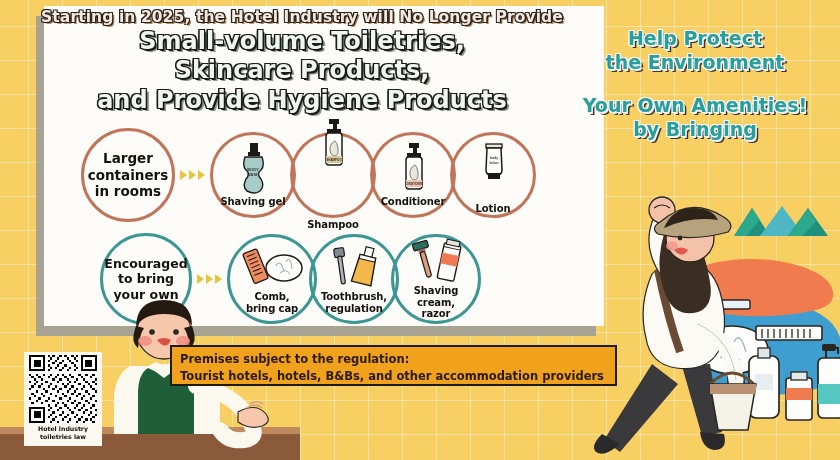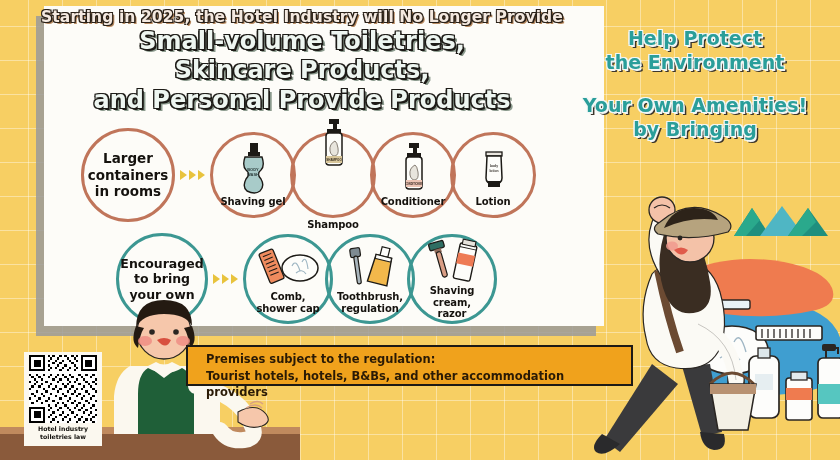--- a/index.html
+++ b/index.html
@@ -79,23 +79,23 @@
     line-height:1.18;margin-top:3px;letter-spacing:-.1px;
   }
   .arrows{display:flex;gap:2px;margin:0 5px;}
   .arrows i{
     width:0;height:0;border-left:7px solid #e8c33d;
     border-top:5px solid transparent;border-bottom:5px solid transparent;
   }
   .icon-box{display:flex;align-items:flex-end;justify-content:center;gap:4px;}
   
   .banner{
-    position:absolute;left:186px;top:345px;width:447px;height:41px;
+    position:absolute;left:170px;top:345px;width:447px;height:41px;
     background:#f0a21c;border:2px solid #1d1a15;box-sizing:border-box;
-    padding:4px 18px;
+    padding:4px 8px;
     font-size:11.5px;font-weight:bold;color:#2a1a05;line-height:1.45;
   }
   
   .qr-wrap{
     position:absolute;left:24px;top:352px;width:78px;height:94px;
     background:#fbf8ef;padding:3px;box-sizing:border-box;text-align:center;
   }
   .qr{width:72px;height:68px;display:block;}
   .qr-cap{
     font-size:6.2px;font-weight:bold;color:#12100c;line-height:1.25;margin-top:2px;
@@ -194,21 +194,21 @@
   <div class="desk" style="background:#8a5a3b;"></div>
   <div style="position:absolute;left:0;top:427px;width:300px;height:7px;background:#c08a5e;"></div>
 
   <div class="card-shadow"></div>
   <div class="card"></div>
 
   <div class="kicker">Starting in 2025, the Hotel Industry will No Longer Provide</div>
   <div class="headline">
     <div>Small-volume Toiletries,</div>
     <div>Skincare Products,</div>
-    <div>and Personal Provide Products</div>
+    <div>and Provide Hygiene Products</div>
   </div>
 
   <div class="hero-text">
     <div>Help Protect</div>
     <div>the Environment</div>
     <div class="gap"></div>
     <div>Your Own Amenities!</div>
     <div>by Bringing</div>
   </div>
 
@@ -265,35 +265,35 @@
           <rect x="10" y="10" width="14" height="4" fill="#1c1a16"></rect>
           <rect x="9" y="14" width="16" height="32" rx="3" fill="#fdfdfa" stroke="#1c1a16" stroke-width="1.5"></rect>
           <path d="M18 22 q-6 3 -5 10 q1 5 5 5 q4 -1 3 -8 q-1 -6 -3 -7 Z" fill="#e8e5dd" stroke="#6b6258" stroke-width=".8"></path>
           <rect x="9" y="37" width="16" height="7" fill="#edc4b4"></rect>
           <text x="17" y="42" font-size="2.6" text-anchor="middle" fill="#3a2a23" font-family="sans-serif" font-weight="bold">CONDITIONER</text>
         </svg>
       </div>
       <div class="item-cap">Conditioner</div>
     </div>
 
-    <div class="circ brown" style="width:86px;height:86px;margin-left:-6px;">
+    <div class="circ brown" style="width:86px;height:86px;margin-left:-6px;justify-content:space-between;">
       <div class="icon-box" style="height:50px;">
         <svg width="32" height="50">
           <rect x="9" y="9" width="16" height="4" fill="#e9e6df" stroke="#1c1a16" stroke-width="1.3"></rect>
           <path d="M10 13 h14 l1 22 q0 6 -8 6 q-8 0 -8 -6 Z" fill="#fdfdfa" stroke="#1c1a16" stroke-width="1.5"></path>
           <rect x="11" y="38" width="12" height="6" fill="#1c1a16"></rect>
           <text x="17" y="24" font-size="3.4" text-anchor="middle" fill="#3a3630" font-family="sans-serif" font-weight="bold">body</text>
           <text x="17" y="29" font-size="3.4" text-anchor="middle" fill="#3a3630" font-family="sans-serif" font-weight="bold">lotion</text>
         </svg>
       </div>
       <div class="item-cap">Lotion</div>
     </div>
   </div>
 
-  <div class="row" style="left:116px;top:233px;justify-content:center;">
+  <div class="row" style="left:100px;top:233px;justify-content:center;">
 
     <div class="circ teal" style="width:92px;height:92px;">
       <div class="label-circ" style="font-size:12.5px;">
         <div>Encouraged</div>
         <div>to bring</div>
         <div>your own</div>
       </div>
     </div>
 
     <div class="arrows">
@@ -315,21 +315,21 @@
               <line x1="11" y1="26" x2="20" y2="26"></line>
                 <line x1="11" y1="30" x2="20" y2="30"></line>
             </g>
           </g>
           <ellipse cx="44" cy="24" rx="18" ry="13" fill="#fdfdfa" stroke="#1c1a16" stroke-width="1.5"></ellipse>
           <path d="M36 22 q4 -8 8 5 M46 18 q4 -8 6 7 M40 29 q6 -5 10 1" stroke="#9db5c2" stroke-width="1.1" fill="none"></path>
         </svg>
       </div>
       <div class="item-cap">
         <div>Comb,</div>
-        <div>shower cap</div>
+        <div>bring cap</div>
       </div>
     </div>
 
     <div class="circ teal" style="width:90px;height:90px;margin-left:-8px;">
       <div class="icon-box" style="height:44px;">
         <svg width="58" height="44">
           <g transform="rotate(-8 16 22)">
             <rect x="11" y="4" width="10" height="9" rx="2" fill="#7e8b92" stroke="#1c1a16" stroke-width="1.2"></rect>
             <rect x="14" y="12" width="4" height="28" rx="2" fill="#aab6bd" stroke="#1c1a16" stroke-width="1.2"></rect>
           </g>

